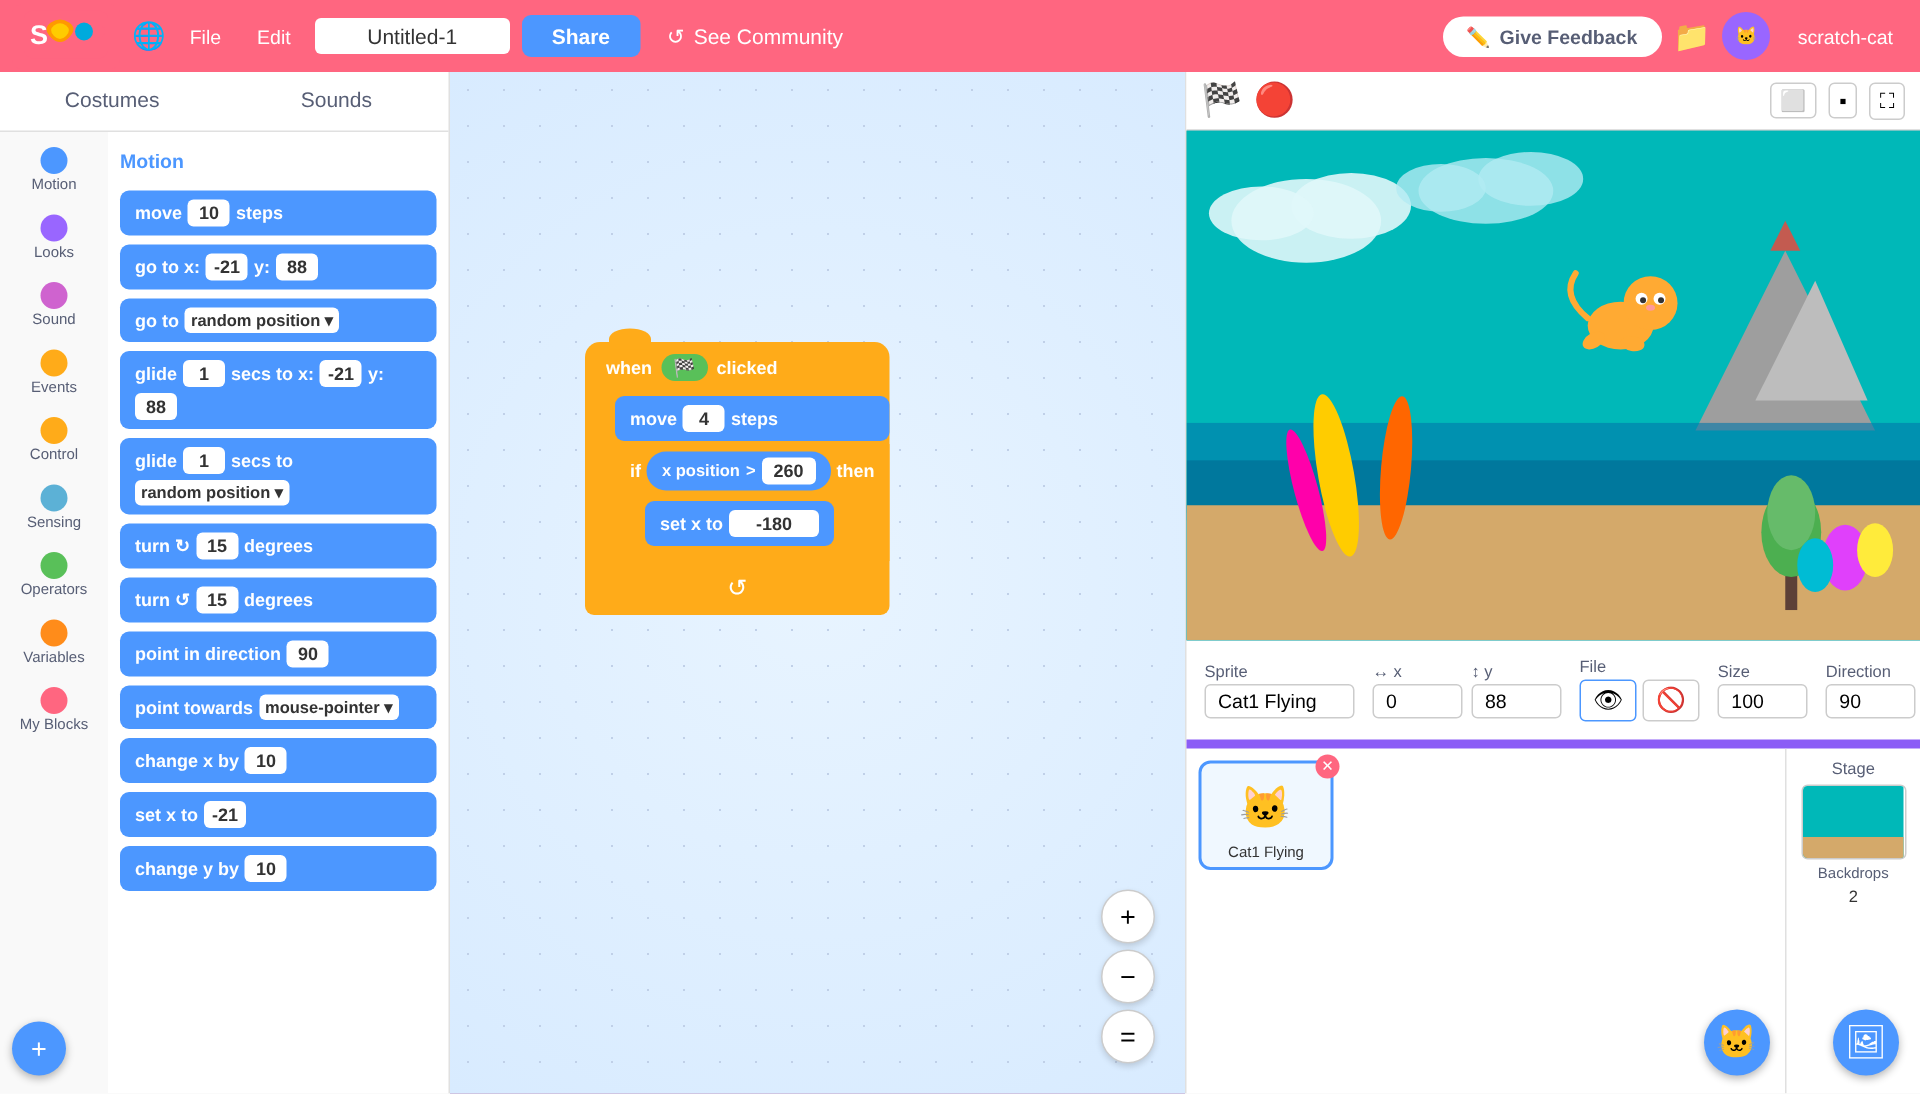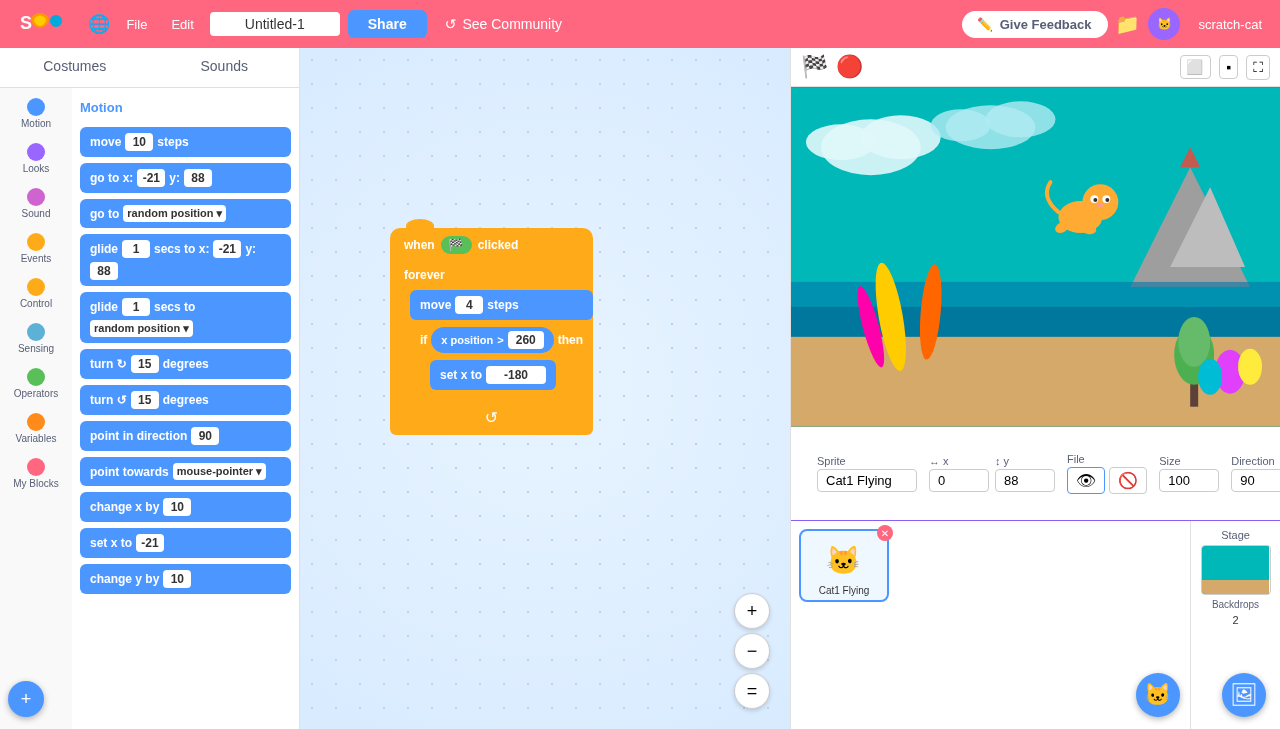--- a/index.html
+++ b/index.html
@@ -69,21 +69,21 @@
 
     
     #stage-preview { height: 340px; background: #009999; position: relative; overflow: hidden; flex-shrink: 0; }
     #stage-toolbar { display: flex; align-items: center; padding: 6px 10px; background: white; border-bottom: 1px solid #e0e0e0; gap: 8px; }
     #green-flag { background: none; border: none; font-size: 22px; cursor: pointer; }
     #stop-btn { background: none; border: none; font-size: 22px; cursor: pointer; }
     .stage-mode-btn { background: none; border: 1px solid #ccc; border-radius: 4px; padding: 3px 6px; cursor: pointer; font-size: 14px; }
     .stage-mode-spacer { flex: 1; }
 
     
-    #sprite-info { padding: 26px; border-bottom: 1px solid #8b5cf6; display: flex; align-items: center; gap: 12px; flex-shrink: 0; }
+    #sprite-info { padding: 12px; border-bottom: 6px solid #8b5cf6; display: flex; align-items: center; gap: 12px; flex-shrink: 0; }
     .info-label { font-size: 11px; color: #575e75; margin-bottom: 2px; }
     .info-field { display: flex; align-items: center; gap: 6px; }
     .info-input { border: 1px solid #ccc; border-radius: 4px; padding: 3px 8px; font-size: 13px; width: 60px; }
 
     
     #sprites-area { flex: 1; display: flex; overflow: hidden; }
     #sprites-list { flex: 1; padding: 8px; overflow-y: auto; }
     .sprite-card { display: inline-flex; flex-direction: column; align-items: center; border: 2px solid #4c97ff; border-radius: 8px; padding: 4px; width: 90px; cursor: pointer; position: relative; background: #f0f8ff; }
     .sprite-thumb { width: 60px; height: 50px; display: flex; align-items: center; justify-content: center; font-size: 28px; }
     .sprite-name-label { font-size: 10px; color: #333; }
@@ -274,23 +274,20 @@
         
         <div style="position:relative; display:inline-flex; flex-direction:column; gap:0;">
 
           <div style="background:#ffab19; border-radius:10px 10px 0 0; padding:8px 14px; display:flex; align-items:center; gap:6px; font-size:12px; font-weight:bold; color:white; position:relative;">
             <div style="position:absolute; top:-9px; left:16px; width:28px; height:14px; background:#ffab19; border-radius:50% 50% 0 0;"></div>
             <span>when</span>
             <span style="background:#59c059; border-radius:12px; padding:2px 8px; display:inline-flex; align-items:center;">🏁</span>
             <span>clicked</span>
           </div>
 
-          <div style="background:#ffab19; padding:6px 14px; display:flex; align-items:center; gap:6px; font-size:12px; font-weight:bold; color:white;">
-            <span>forever</span>
-          </div>
 
           <div style="display:flex; flex-direction:row; background:#ffab19;">
             <div style="width:20px; background:#ffab19; flex-shrink:0;"></div>
             <div style="display:flex; flex-direction:column; gap:0; padding:2px 0;">
 
               <div style="background:#4c97ff; border-radius:6px; padding:6px 10px; display:flex; align-items:center; gap:4px; font-size:12px; font-weight:bold; color:white; margin-bottom:2px;">
                 <span>move</span>
                 <input class="block-input block-input-sm" value="4" style="width: 28px;">
                 <span>steps</span>
               </div>

